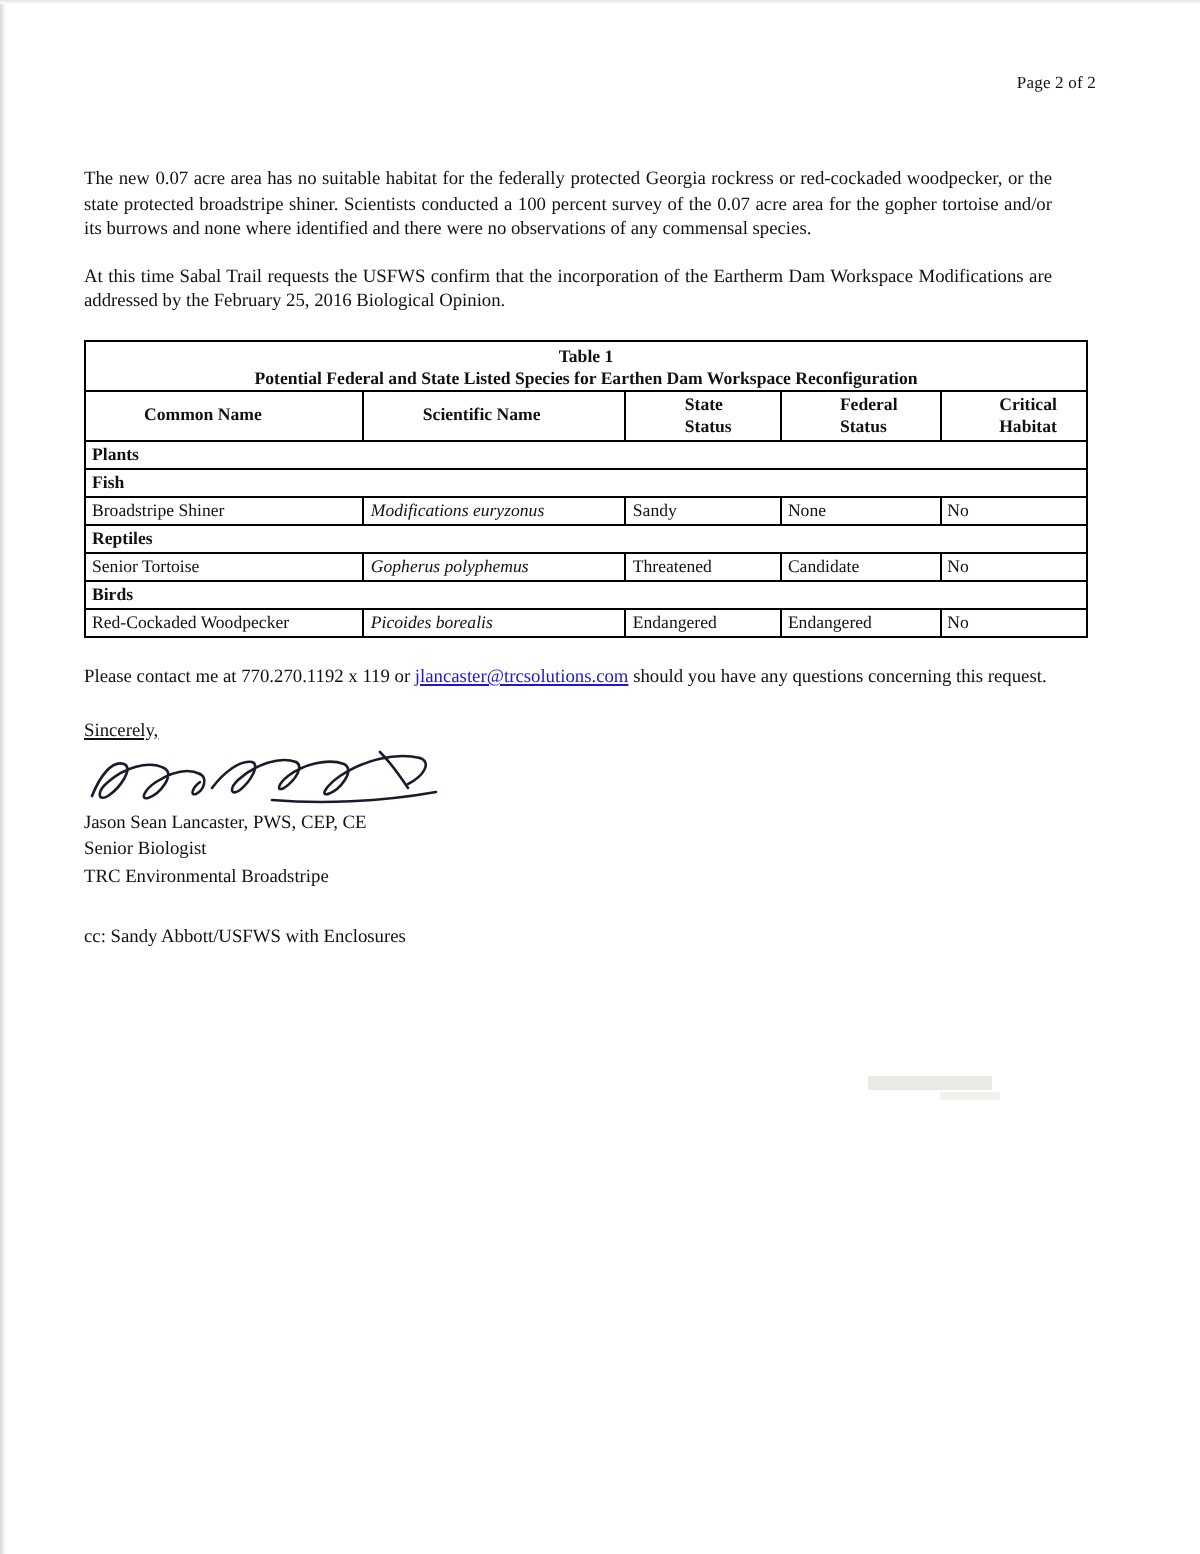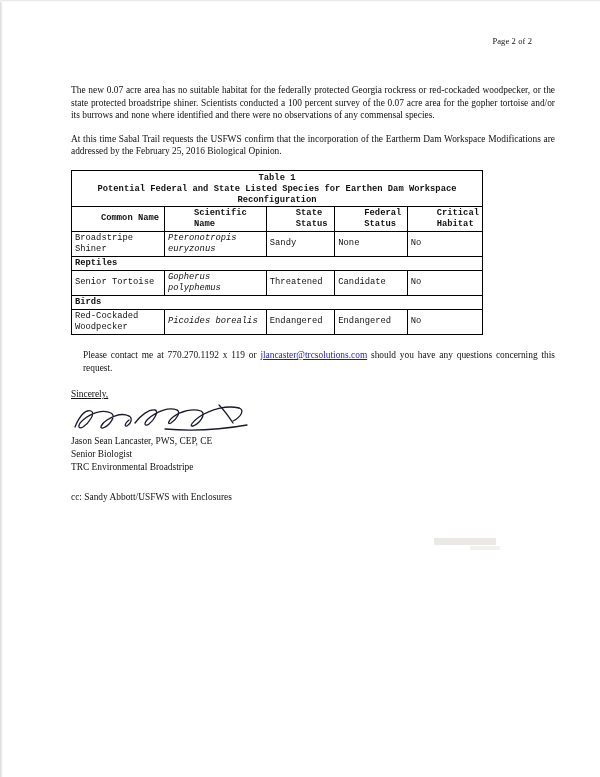--- a/index.html
+++ b/index.html
@@ -16,44 +16,43 @@
     overflow: hidden;
   }
   .page {
     position: absolute;
     inset: 0;
     background: #fff;
   }
   .page-header {
     position: absolute;
     top: 36px;
-    right: 68px;
+    right: 52px;
     font-size: 8.5px;
     font-family: "Liberation Serif", serif;
     color: #111;
     letter-spacing: 0.1px;
   }
   .body-area {
     position: absolute;
-    left: 71px;
+    left: 42px;
     top: 84px;
     width: 484px;
   }
   p.para {
     margin: 0 0 11px 0;
     font-size: 9.4px;
     line-height: 12.6px;
     text-align: justify;
     text-justify: inter-word;
     color: #111;
   }
   .table-wrap {
     margin: 12px 0 10px 0;
-    width: 412px;
-    font-family: Liberation Mono, monospace;
+    width: 502px;
   }
   table.species {
     border-collapse: collapse;
     width: 100%;
     font-size: 8.8px;
     line-height: 11px;
   }
   table.species td, table.species th {
     border: 1px solid #000;
     padding: 1px 3px;
@@ -85,21 +84,21 @@
   td.sci {
     font-style: italic;
   }
   .col1 { width: 133px; }
   .col2 { width: 125px; }
   .col3 { width: 74px; }
   .col4 { width: 76px; }
   .col5 { width: 70px; }
 
   .contact-para {
-    margin: 14px 0 11px 12px;
+    margin: 14px 0 11px 0;
     font-size: 9.4px;
     line-height: 12.6px;
     text-align: justify;
   }
   .email-link {
     color: #1a1acc;
     text-decoration: underline;
   }
   .signoff {
     margin: 14px 0 0 0;
@@ -193,24 +192,30 @@
             <td colspan="5">Potential Federal and State Listed Species for Earthen Dam Workspace Reconfiguration</td>
           </tr>
           <tr class="col-head">
             <td>Common Name</td>
             <td>Scientific Name</td>
             <td>State Status</td>
             <td>Federal Status</td>
             <td>Critical Habitat</td>
           </tr>
 
-
+          <tr class="group-row">
+            <td colspan="5">Plants</td>
+          </tr>
+
+          <tr class="group-row">
+            <td colspan="5">Fish</td>
+          </tr>
           <tr>
             <td>Broadstripe Shiner</td>
-            <td class="sci">Pteronotropis euryzonus</td>
+            <td class="sci">Modifications euryzonus</td>
             <td>Sandy</td>
             <td>None</td>
             <td>No</td>
           </tr>
 
           <tr class="group-row">
             <td colspan="5">Reptiles</td>
           </tr>
           <tr>
             <td>Senior Tortoise</td>

